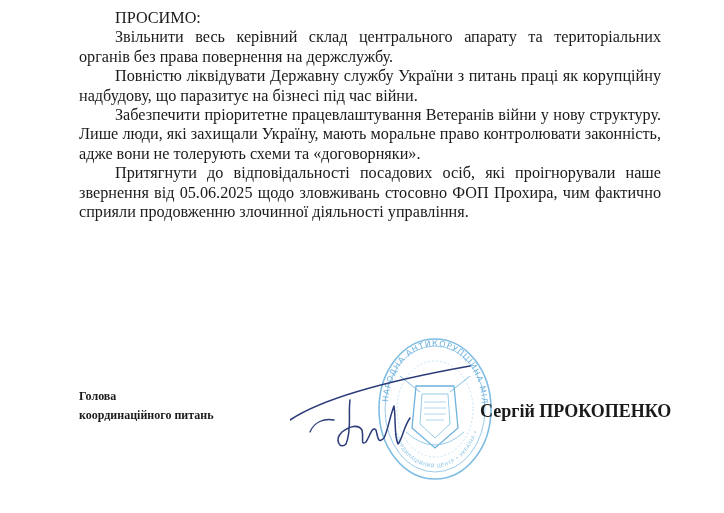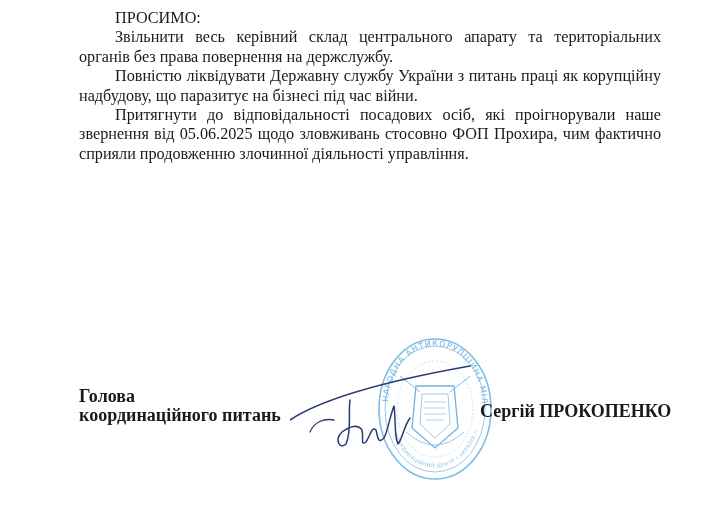--- a/index.html
+++ b/index.html
@@ -40,21 +40,21 @@
     .para {
       margin: 0;
       text-indent: 36px;
       text-align: justify;
     }
     .signature-block {
       position: absolute;
       left: 79px;
       top: 387px;
       font-weight: bold;
-      font-size: 18px;
+      font-size: 12px;
       line-height: 19px;
     }
     .signature-block div { white-space: nowrap; }
     .signer-name {
       position: absolute;
       left: 480px;
       top: 401px;
       font-weight: bold;
       font-size: 18px;
       white-space: nowrap;
@@ -79,20 +79,21 @@
   </style>
 </head>
 <body>
 
 <div class="page">
 
   <div class="body-text">
     <p class="heading">ПРОСИМО:</p>
     <p class="para">Звільнити весь керівний склад центрального апарату та територіальних органів без права повернення на держслужбу.</p>
     <p class="para">Повністю ліквідувати Державну службу України з питань праці як корупційну надбудову, що паразитує на бізнесі під час війни.</p>
+    <p class="para">Забезпечити пріоритетне працевлаштування Ветеранів війни у нову структуру. Лише люди, які захищали Україну, мають моральне право контролювати законність, адже вони не толерують схеми та «договорняки».</p>
     <p class="para">Притягнути до відповідальності посадових осіб, які проігнорували наше звернення від 05.06.2025 щодо зловживань стосовно ФОП Прохира, чим фактично сприяли продовженню злочинної діяльності управління.</p>
   </div>
 
   <div class="signature-block">
     <div>Голова</div>
     <div>координаційного питань</div>
   </div>
 
   <svg class="stamp" viewBox="0 0 118 146" xmlns="http://www.w3.org/2000/svg">
     <ellipse cx="59" cy="73" rx="56" ry="70" fill="none" stroke="#7fbde3" stroke-width="1.6"></ellipse>

